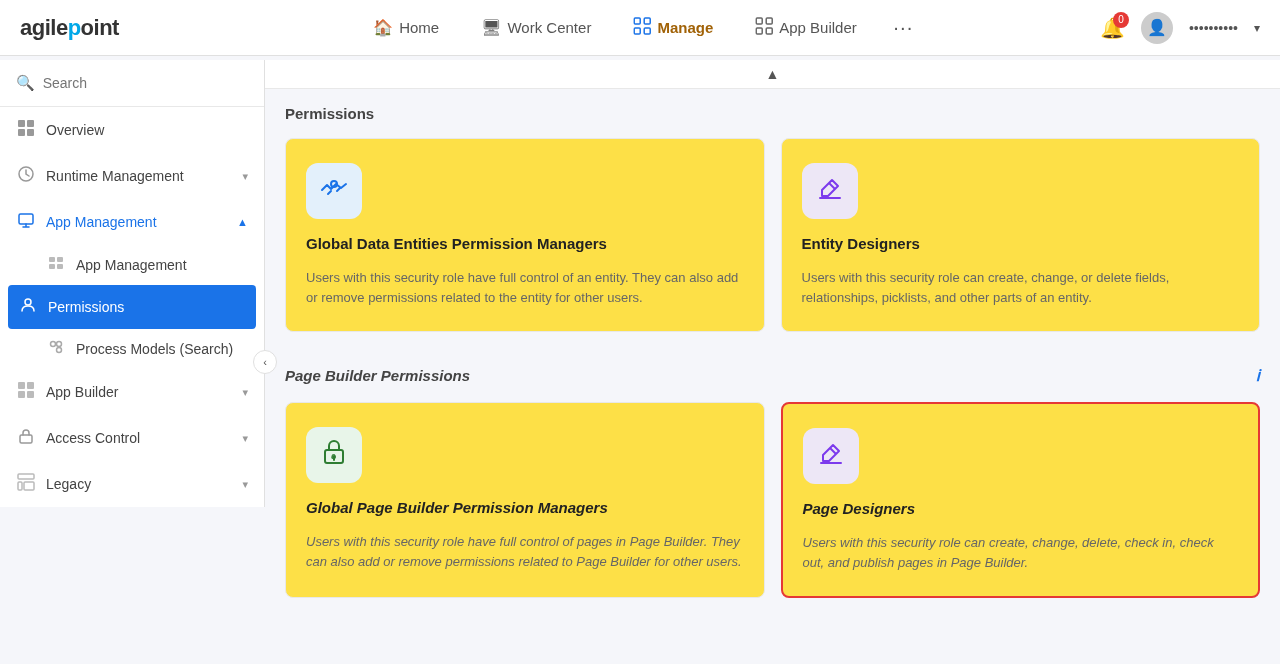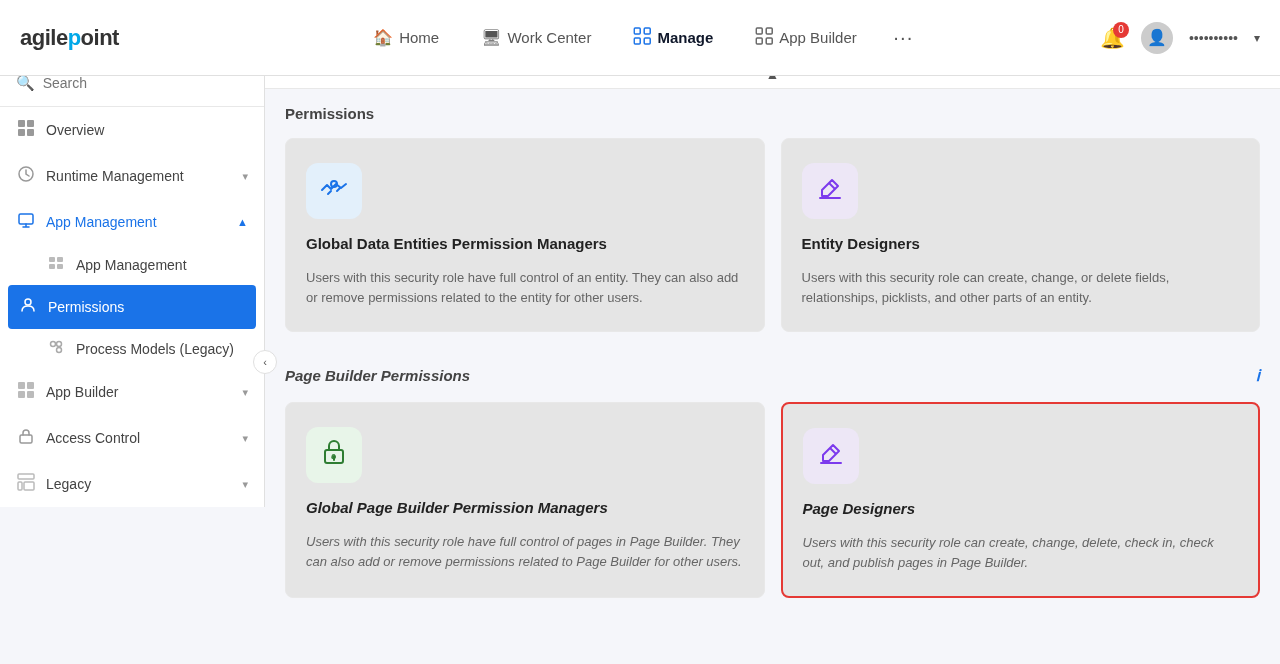--- a/index.html
+++ b/index.html
@@ -1,20 +1,20 @@
 <!DOCTYPE html>
 <html><head>
   <meta charset="utf-8">
   <style>
     * { box-sizing: border-box; margin: 0; padding: 0; }
     body { font-family: -apple-system, BlinkMacSystemFont, 'Segoe UI', Arial, sans-serif; font-size: 14px; color: #333; background: #f5f6fa; }
 
     
     .top-nav {
-      display: flex; align-items: center; height: 76px;
+      display: flex; align-items: center; height: 56px;
       background: #fff; border-bottom: 1px solid #e0e0e0;
       padding: 0 20px; position: fixed; top: 0; left: 0; right: 0; z-index: 100;
     }
     .logo { margin-right: auto; display: flex; align-items: center; }
     .logo-text { font-size: 22px; font-weight: 700; color: #333; letter-spacing: -0.5px; }
     .nav-links { display: flex; align-items: center; gap: 30px; position: absolute; left: 50%; transform: translateX(-50%); }
     .nav-link { display: flex; align-items: center; gap: 6px; color: #555; text-decoration: none; font-size: 15px; cursor: pointer; padding: 4px 6px; }
     .nav-link.active { color: #0078d4; }
     .nav-link-icon { font-size: 16px; }
     .nav-more { font-size: 20px; color: #555; cursor: pointer; }
@@ -74,21 +74,21 @@
     .collapse-arrow-btn { cursor: pointer; color: #555; font-size: 14px; }
 
     
     .section { padding: 16px 20px 8px 20px; }
     .section-title { font-size: 15px; font-weight: 600; color: #444; margin-bottom: 16px; display: flex; align-items: center; justify-content: space-between; }
     .section-info-icon { color: #1a73e8; font-size: 16px; cursor: pointer; }
 
     
     .cards-grid { display: grid; grid-template-columns: 1fr 1fr; gap: 16px; }
     .card {
-      background: #e5e5e5; border: 1px solid #e8e8e8; border-radius: 8px;
+      background: #fde047; border: 1px solid #e8e8e8; border-radius: 8px;
       padding: 24px 20px; cursor: pointer; transition: box-shadow 0.15s;
     }
     .card.selected { border: 2px solid #e53935; }
     .card-icon-wrap {
       width: 56px; height: 56px; border-radius: 12px;
       display: flex; align-items: center; justify-content: center;
       margin-bottom: 16px; font-size: 28px;
     }
     .card-icon-wrap.blue { background: #e3f0fb; }
     .card-icon-wrap.purple { background: #ede7f6; }
@@ -122,21 +122,21 @@
     </a>
     <a class="nav-link active">
       <span class="nav-link-icon">
         <svg width="18" height="18" viewBox="0 0 18 18" fill="none">
           <rect x="1" y="1" width="6" height="6" rx="1" stroke="#1a73e8" stroke-width="1.5"></rect>
           <rect x="11" y="1" width="6" height="6" rx="1" stroke="#1a73e8" stroke-width="1.5"></rect>
           <rect x="1" y="11" width="6" height="6" rx="1" stroke="#1a73e8" stroke-width="1.5"></rect>
           <rect x="11" y="11" width="6" height="6" rx="1" stroke="#1a73e8" stroke-width="1.5"></rect>
         </svg>
       </span>
-      <span style="color:#0f172a;font-weight:600">Manage</span>
+      <span style="color:#a16207;font-weight:600">Manage</span>
     </a>
     <a class="nav-link">
       <span class="nav-link-icon">
         <svg width="18" height="18" viewBox="0 0 18 18" fill="none">
           <rect x="1" y="1" width="6" height="6" rx="1" stroke="#666" stroke-width="1.5"></rect>
           <rect x="11" y="1" width="6" height="6" rx="1" stroke="#666" stroke-width="1.5"></rect>
           <rect x="1" y="11" width="6" height="6" rx="1" stroke="#666" stroke-width="1.5"></rect>
           <rect x="11" y="11" width="6" height="6" rx="1" stroke="#666" stroke-width="1.5"></rect>
         </svg>
       </span>
@@ -225,21 +225,21 @@
       </div>
 
       <div class="sidebar-subitem">
         <span class="sidebar-item-icon">
           <svg width="16" height="16" viewBox="0 0 16 16" fill="none">
             <circle cx="5" cy="5" r="2.5" stroke="#aaa" stroke-width="1.5"></circle>
             <circle cx="11" cy="11" r="2.5" stroke="#aaa" stroke-width="1.5"></circle>
             <circle cx="11" cy="5" r="2.5" stroke="#aaa" stroke-width="1.5"></circle>
           </svg>
         </span>
-        <span>Process Models (Legacy)</span>
+        <span>Process Models (Search)</span>
       </div>
 
       <div class="sidebar-item">
         <span class="sidebar-item-icon">
           <svg width="18" height="18" viewBox="0 0 18 18" fill="none">
             <rect x="1" y="1" width="7" height="7" rx="1" fill="#bbb"></rect>
             <rect x="10" y="1" width="7" height="7" rx="1" fill="#bbb"></rect>
             <rect x="1" y="10" width="7" height="7" rx="1" fill="#bbb"></rect>
             <rect x="10" y="10" width="7" height="7" rx="1" fill="#bbb"></rect>
           </svg>

